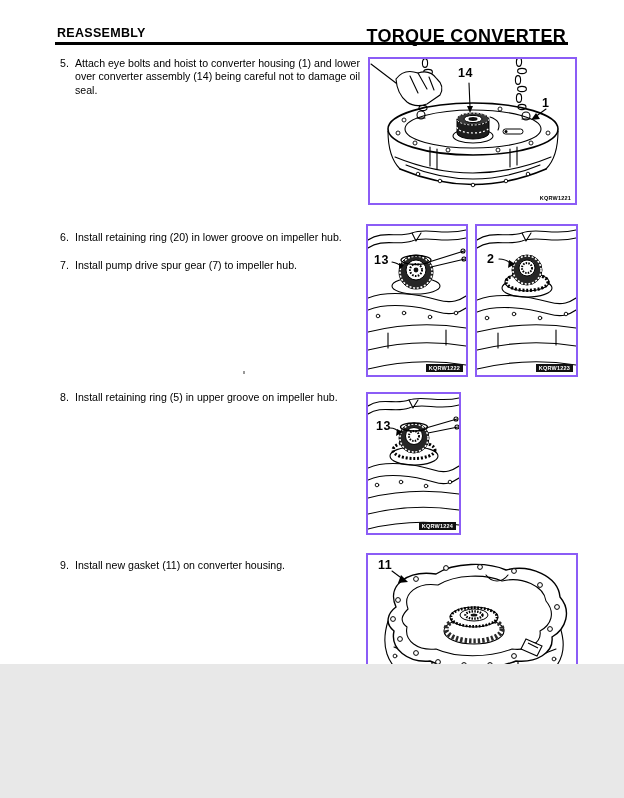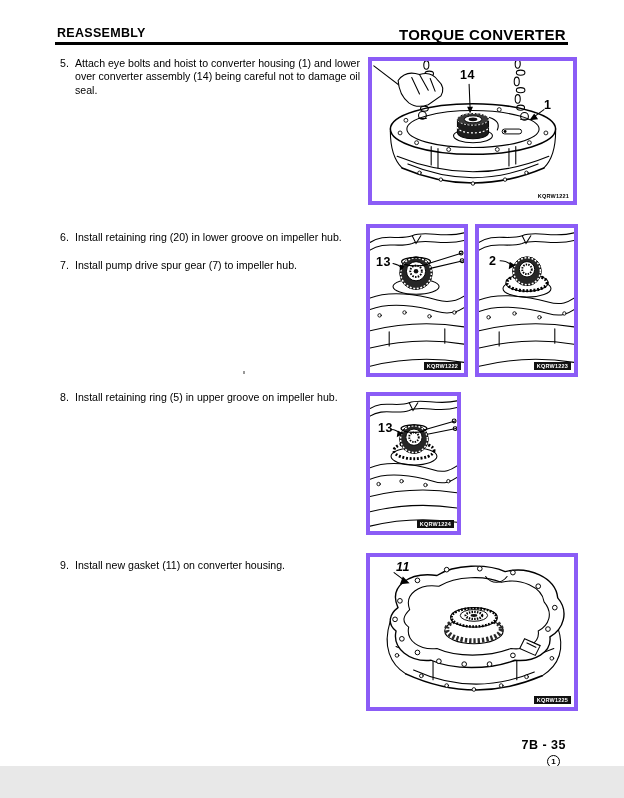--- a/index.html
+++ b/index.html
@@ -1,30 +1,30 @@
 <!DOCTYPE html>
 <html><head>
 <meta charset="utf-8">
 <style>
   html,body{margin:0;padding:0;background:#e8e8e8;}
   .page{
-    position:relative;width:624px;height:766px;background:#ffffff;
+    position:relative;width:624px;height:664px;background:#ffffff;
     font-family:"Liberation Sans","DejaVu Sans",sans-serif;color:#000;
     margin:0 auto;overflow:hidden;
   }
   
   .hdr-left{position:absolute;left:57px;top:26px;font-size:12.5px;font-weight:bold;letter-spacing:.3px;}
-  .hdr-right{position:absolute;right:58px;top:26px;font-size:15px;font-weight:bold;letter-spacing:.3px;}
+  .hdr-right{position:absolute;right:58px;top:26px;font-size:18px;font-weight:bold;letter-spacing:.3px;}
   .hdr-rule{position:absolute;left:55px;right:56px;top:42px;height:2.5px;background:#000;}
   
   .step{position:absolute;left:60px;width:304px;display:flex;font-size:10.6px;line-height:13.3px;}
   .step .num{flex:none;width:15px;}
   .step .txt{flex:1;}
   
-  .figure{position:absolute;border:4px solid #8b5cf6;background:#fff;box-sizing:border-box;}
+  .figure{position:absolute;border:2px solid #8b5cf6;background:#fff;box-sizing:border-box;}
   .figure svg{position:absolute;left:0;top:0;width:100%;height:100%;}
   .callout{position:absolute;font-weight:bold;font-size:12.5px;line-height:12px;letter-spacing:.5px;}
   .figcode{position:absolute;right:4px;bottom:2px;font-size:5.5px;letter-spacing:.2px;font-weight:bold;}
   .figcode.boxed{background:#111;color:#fff;padding:1px 3px;right:3px;bottom:3px;}
   
   .page-num{position:absolute;right:58px;top:738px;font-size:12.5px;font-weight:bold;letter-spacing:.5px;}
   .rev-circle{
     position:absolute;right:64px;top:755px;width:11px;height:11px;border:1px solid #000;
     border-radius:50%;font-size:8px;line-height:11px;text-align:center;font-weight:bold;
   }
@@ -340,20 +340,20 @@
         <ellipse cx="106" cy="62" rx="23" ry="9.4" fill="none" stroke="#000" stroke-width="2.6" stroke-dasharray="1.8,1.5"></ellipse>
         <ellipse cx="106" cy="60" rx="14" ry="6" fill="#fff" stroke="#000"></ellipse>
         <ellipse cx="106" cy="60" rx="8.5" ry="3.6" fill="#fff" stroke="#000" stroke-width="2.4" stroke-dasharray="1.5,1.2"></ellipse>
         <ellipse cx="106" cy="60" rx="3.4" ry="1.5" fill="#111"></ellipse>
       </g>
       <g>
           <path class="ink" d="M24,16 L36,25"></path>
           <polygon points="33,20 40,27 30,28" fill="#000"></polygon>
         </g>
     </svg>
-    <span class="callout" style="left:26px;top:4px;font-style:italic;">11</span>
+    <span class="callout" style="left:10px;top:4px;">11</span>
     <span class="figcode boxed">KQRW1225</span>
   </div>
 
   <div class="page-num">7B - 35</div>
   <div class="rev-circle">1</div>
 
 </div>
 
 </body></html>

